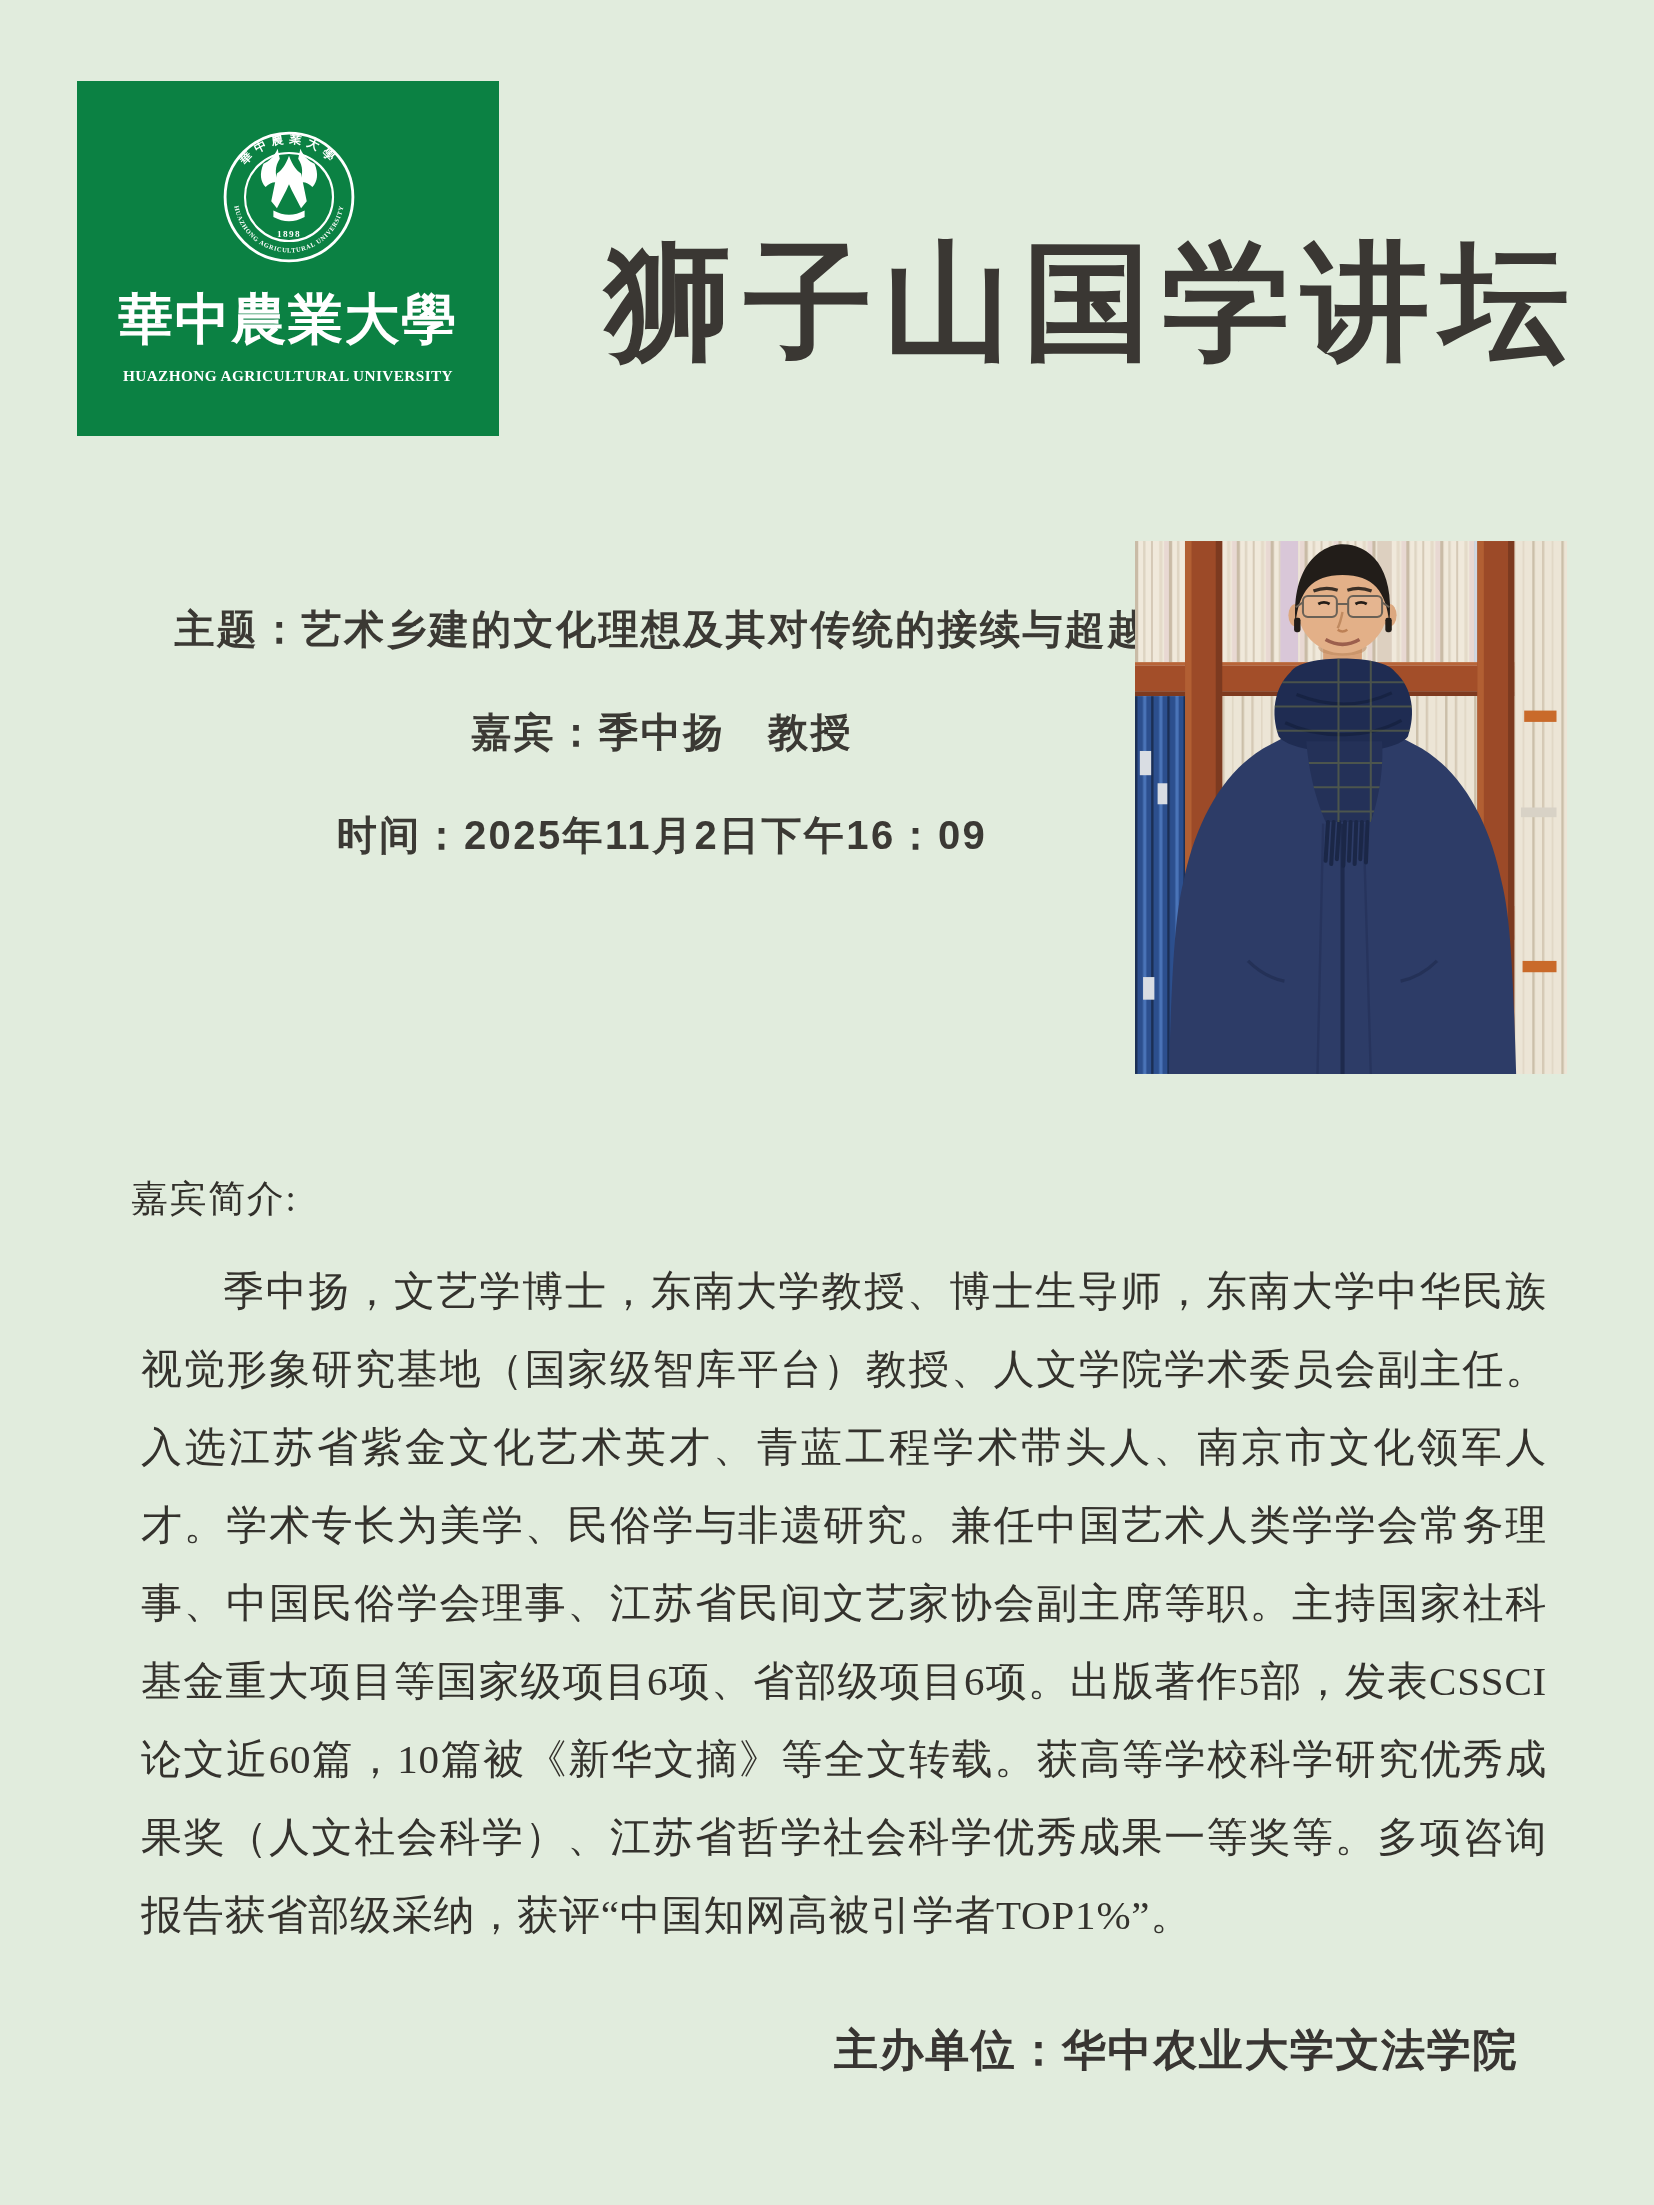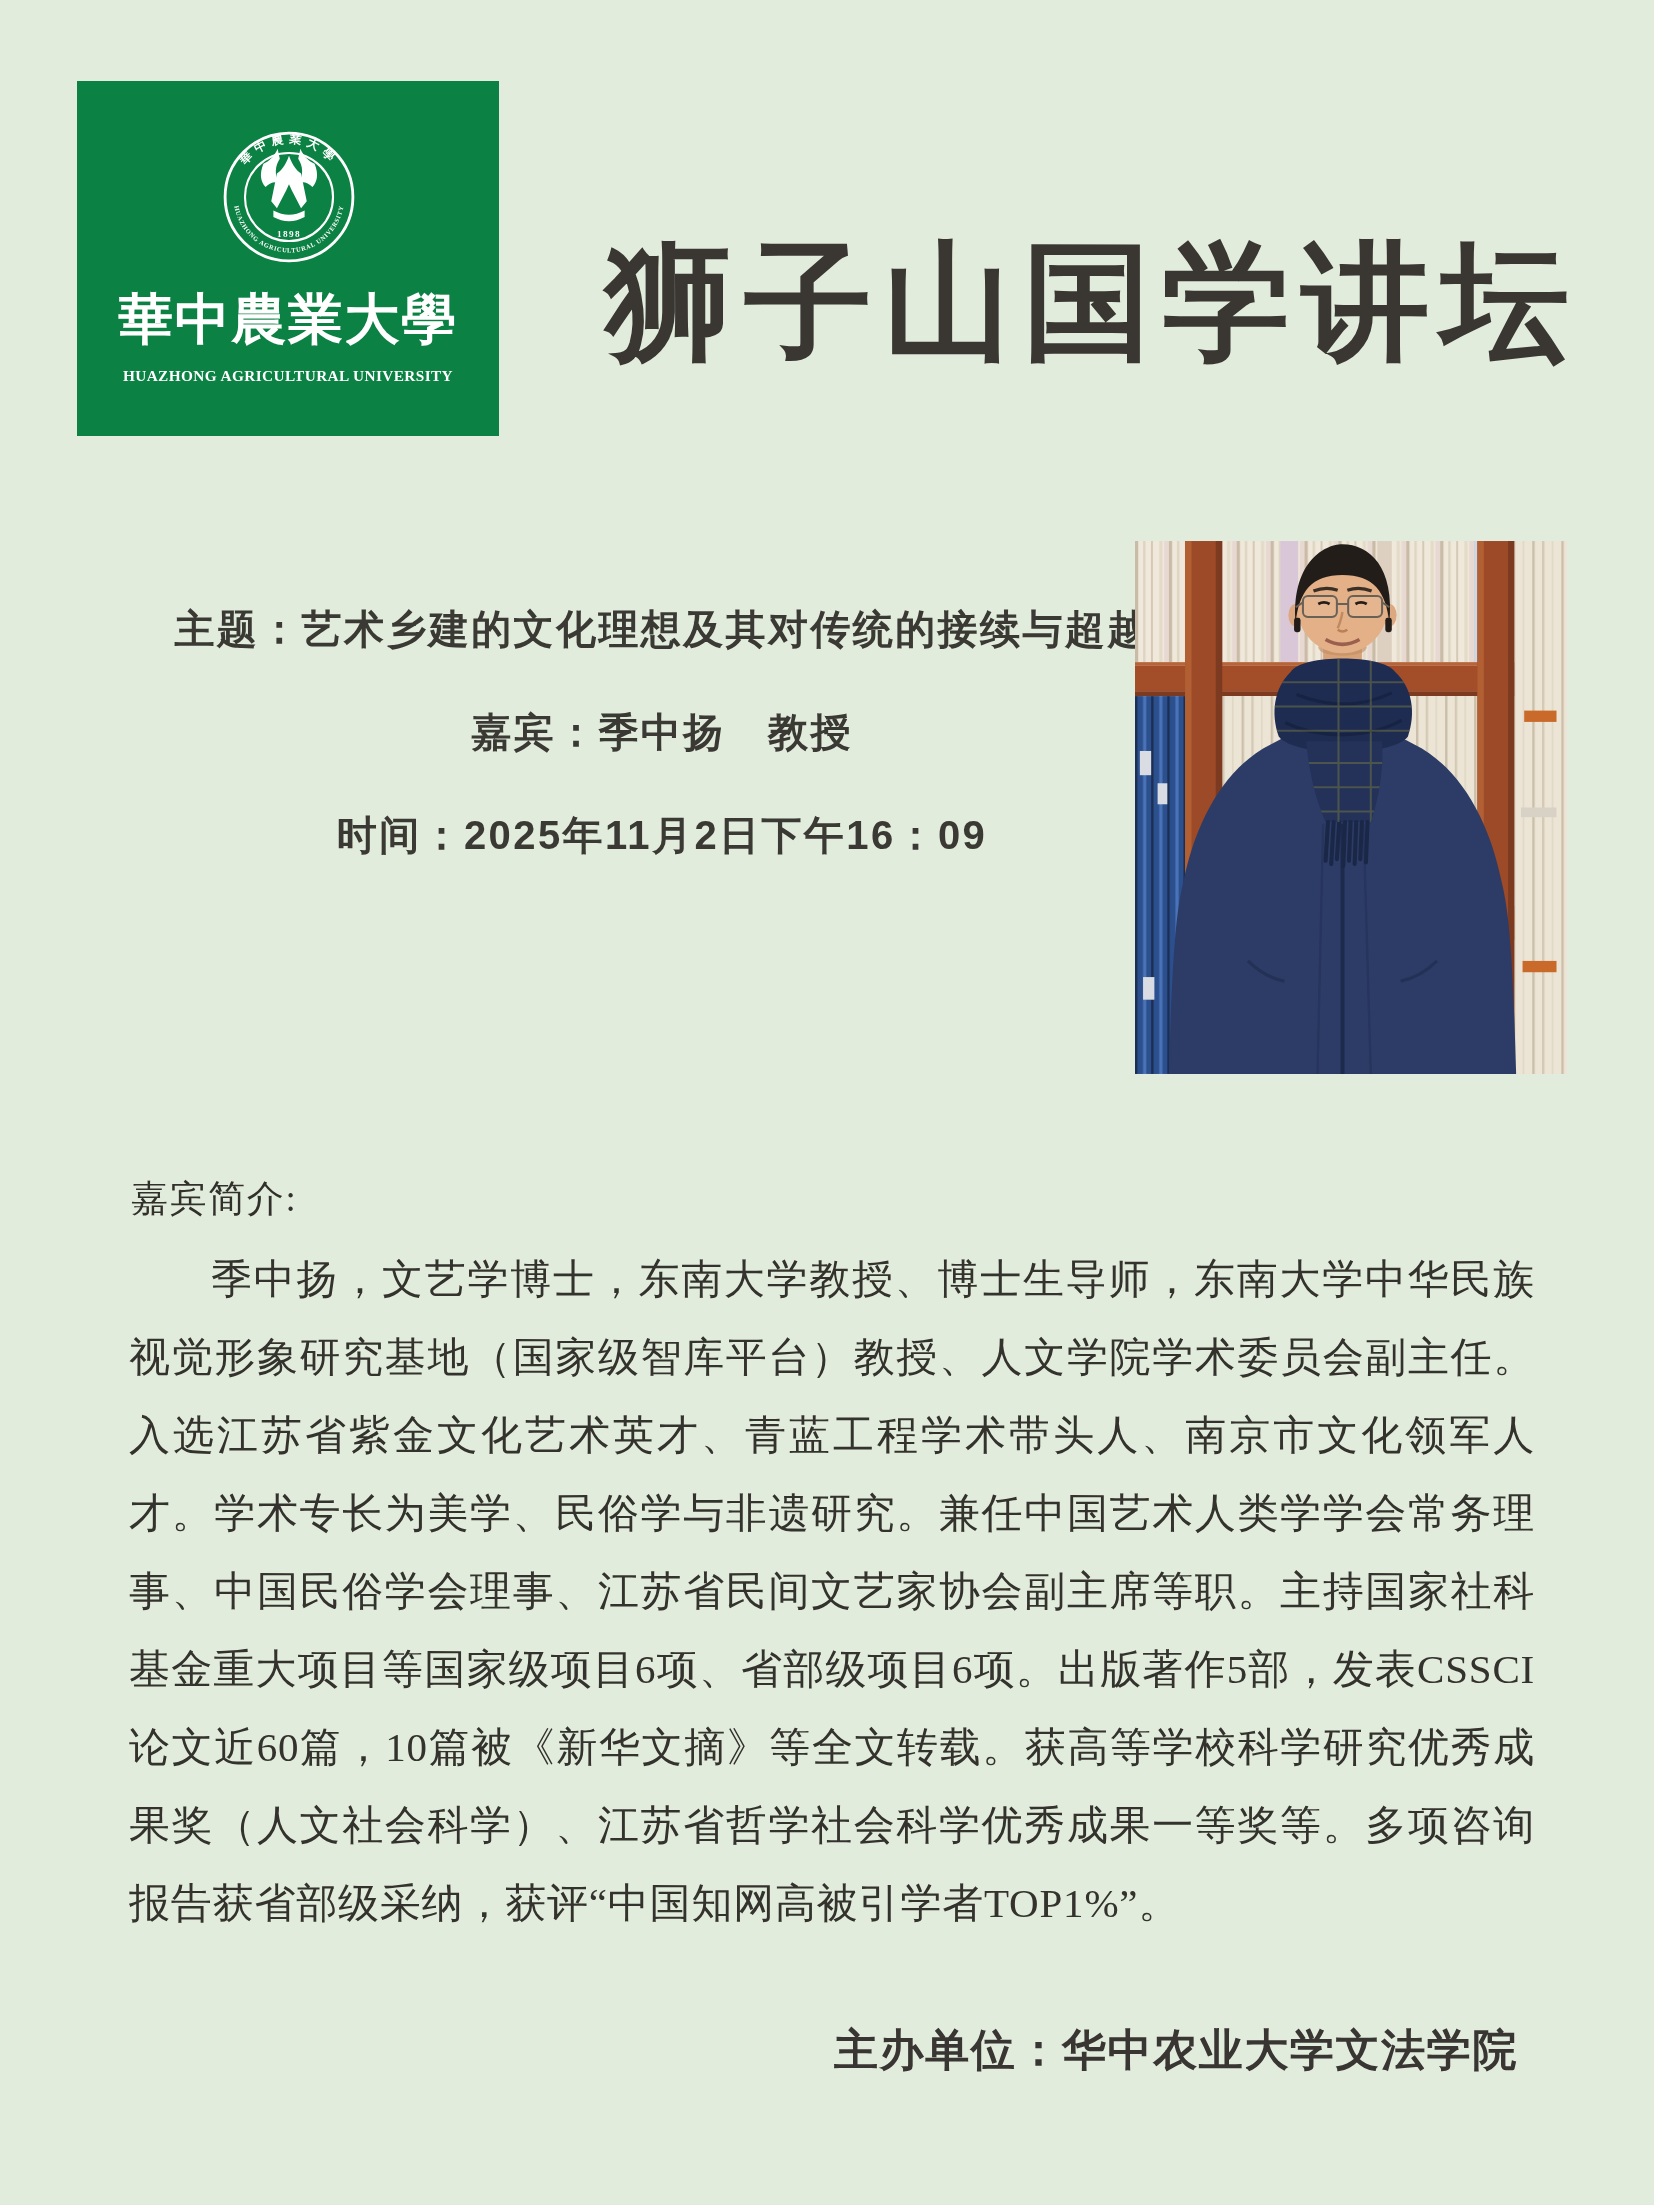--- a/index.html
+++ b/index.html
@@ -81,21 +81,21 @@
     position:absolute;left:131px;top:1173px;
     font-family:"Liberation Serif","DejaVu Serif",serif;
     font-size:37px;line-height:52px;
     font-weight:400;
     color:#32302b;
     letter-spacing:1.6px;
   }
   .bio-paragraph{
     position:absolute;left:129px;top:1240px;
     width:1406px;
-    margin:0;
+    margin:12px;
     font-family:"Liberation Serif","DejaVu Serif",serif;
     font-size:41px;line-height:78px;
     color:#34322d;
     letter-spacing:0.8px;
     text-align:justify;
     text-indent:2em;
   }
   
   .organizer-footer{
     position:absolute;left:834px;top:2024px;

